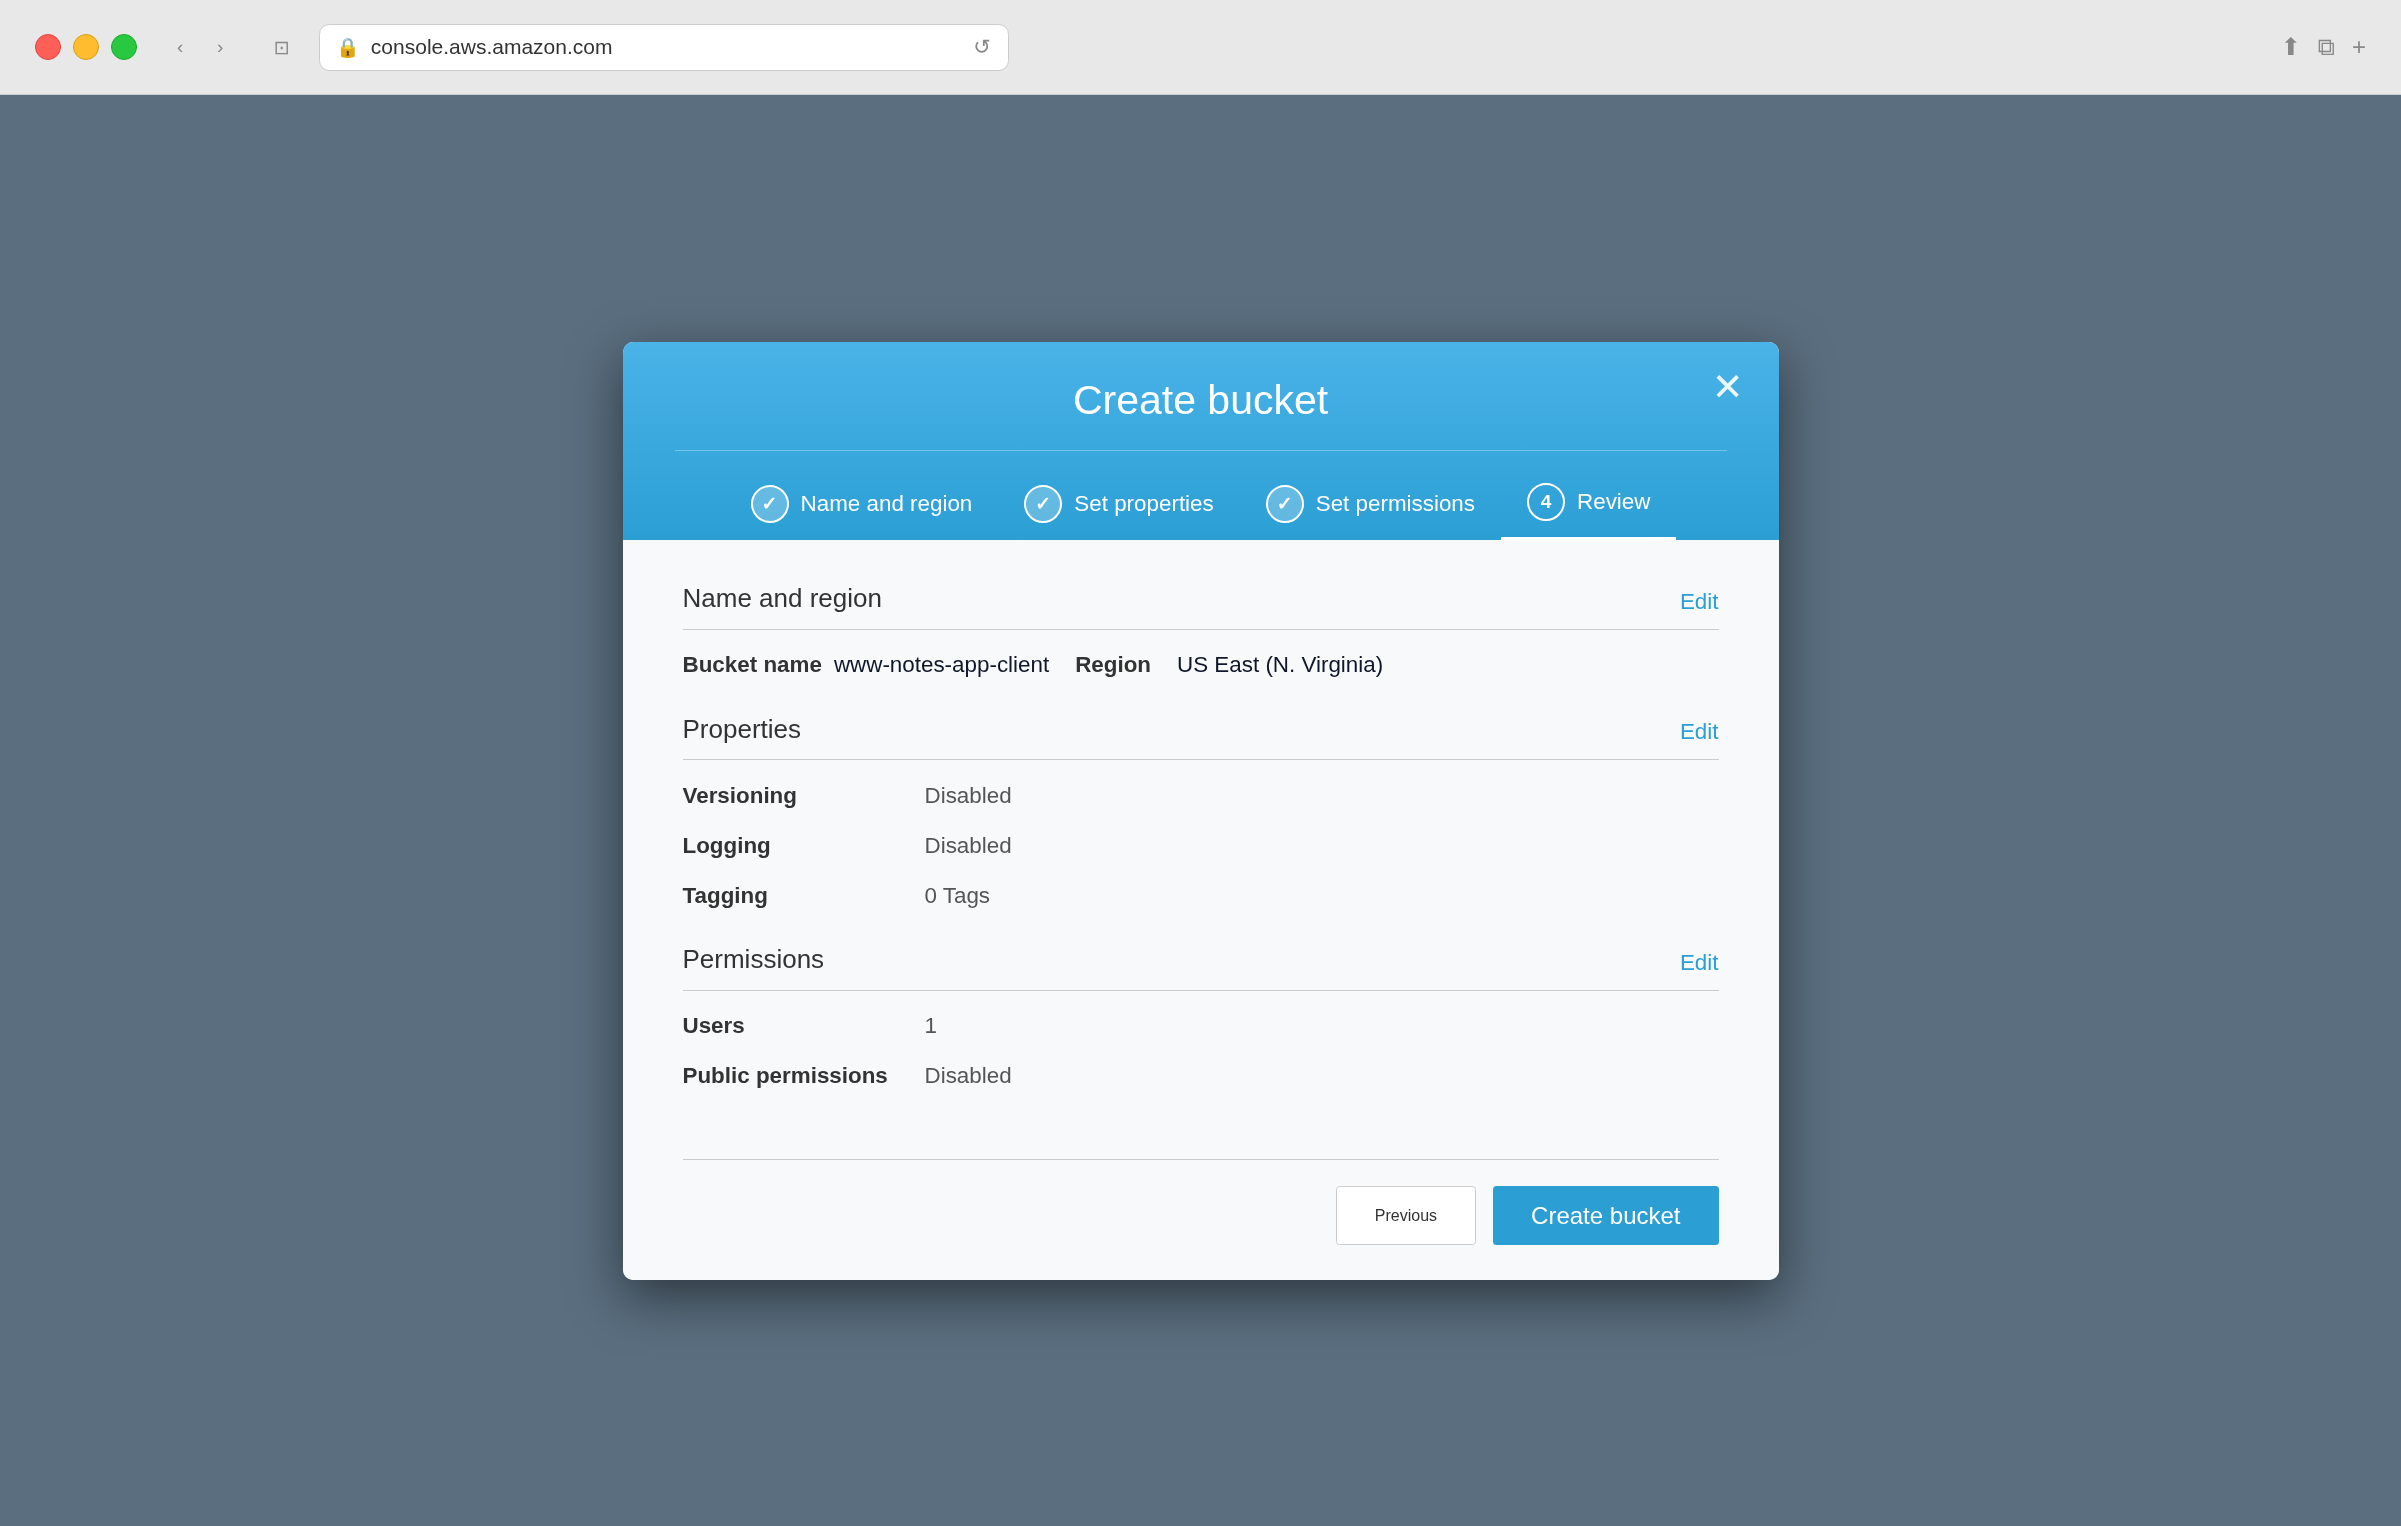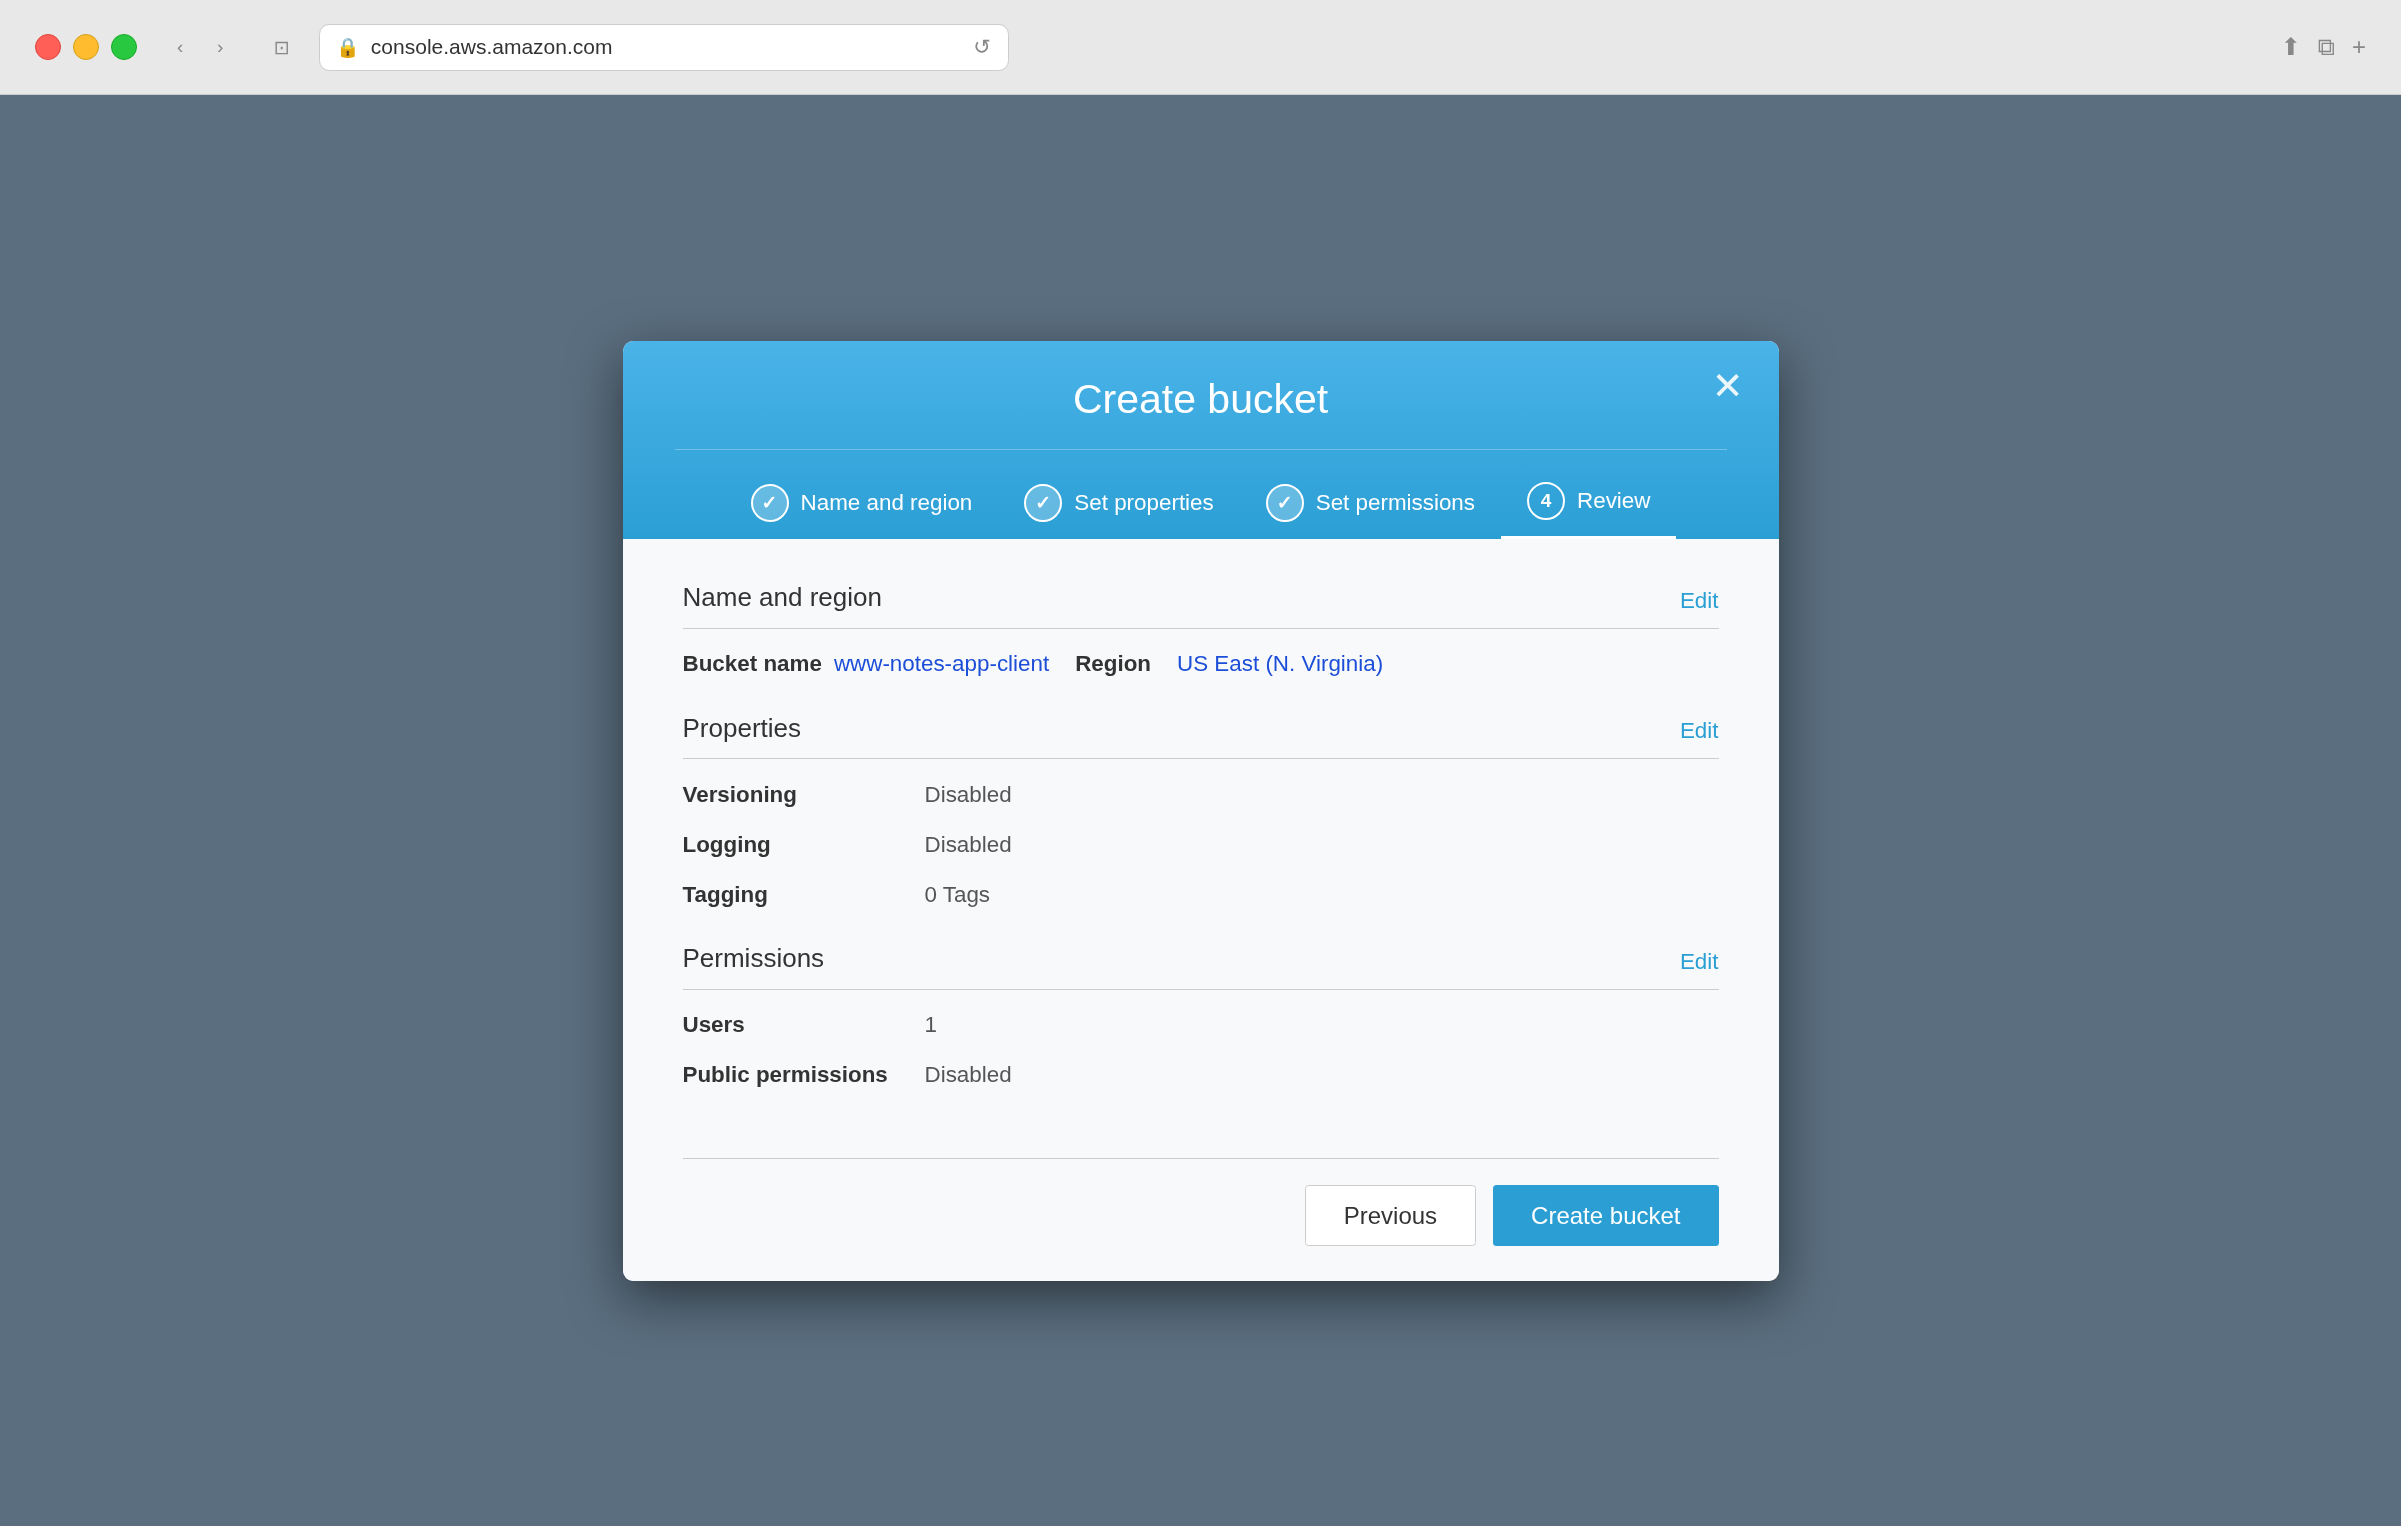--- a/index.html
+++ b/index.html
@@ -270,21 +270,21 @@
     }
 
     .field-label {
       font-size: 22.4px;
       font-weight: 700;
       color: #333;
     }
 
     .field-value {
       font-size: 22.4px;
-      color: #1d4ed8;
+      color: #0f172a;
     }
 
     .field-separator {
       margin: 0 14px;
     }
 
     .properties-grid {
       display: grid;
       grid-template-columns: 242px 1fr;
       row-gap: 24px;
@@ -314,21 +314,21 @@
     }
 
     .footer-buttons {
       display: flex;
       justify-content: flex-end;
       gap: 17px;
     }
 
     .btn-previous {
       padding: 15.5px 38px;
-      font-size: 24px;
+      font-size: 16px;
       background: white;
       border: 1.3px solid #ccc;
       border-radius: 3.5px;
       color: #333;
       cursor: pointer;
       font-weight: 400;
     }
 
     .btn-create {
       padding: 15.5px 38px;

